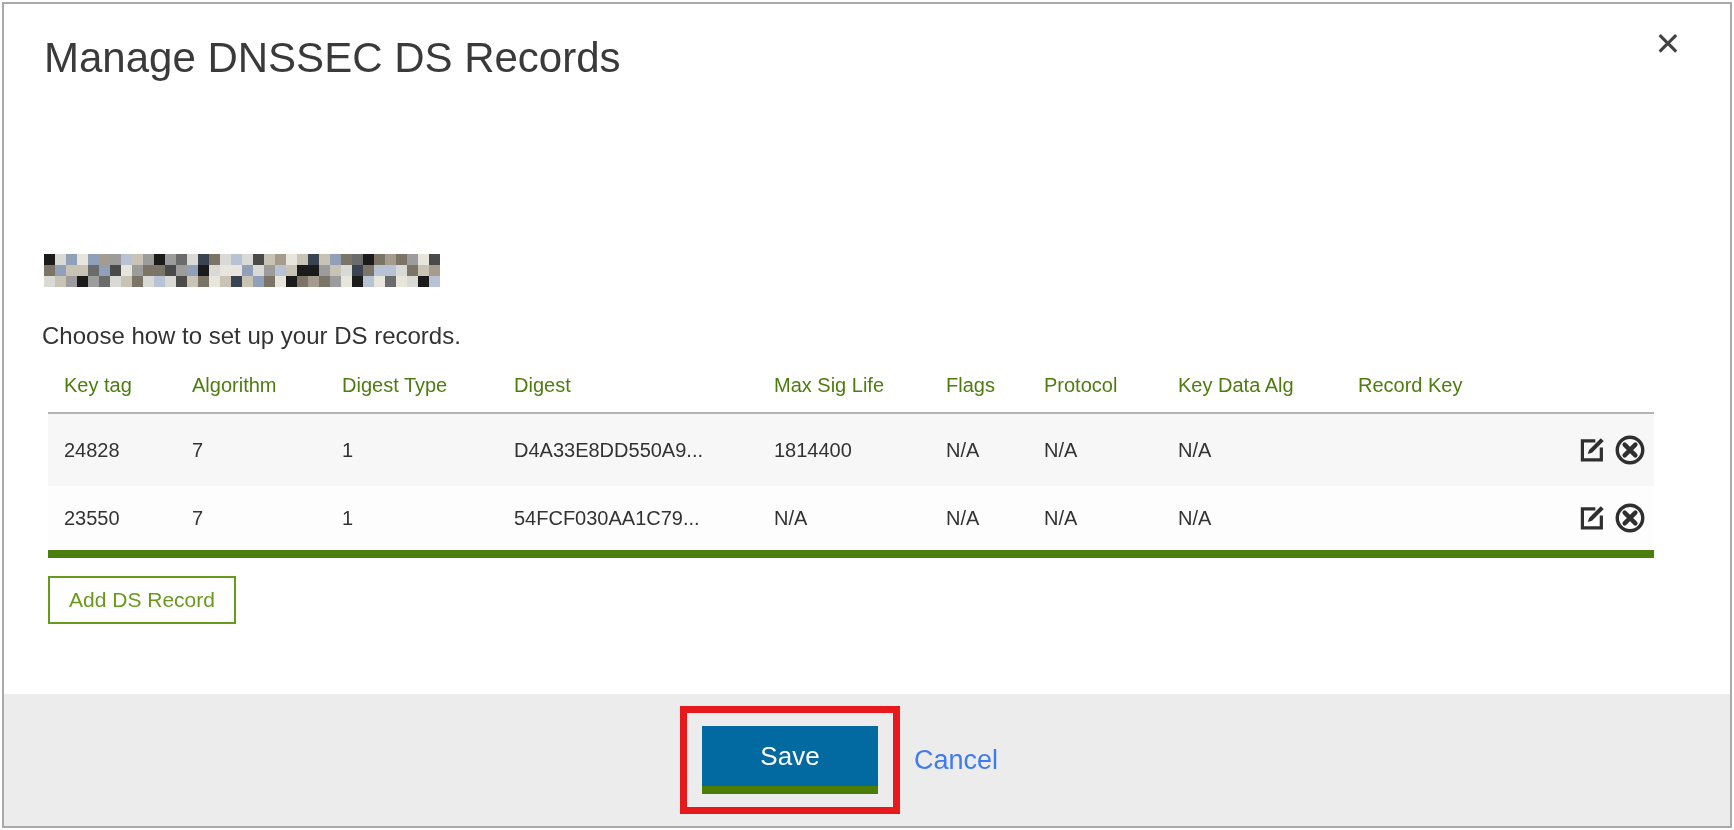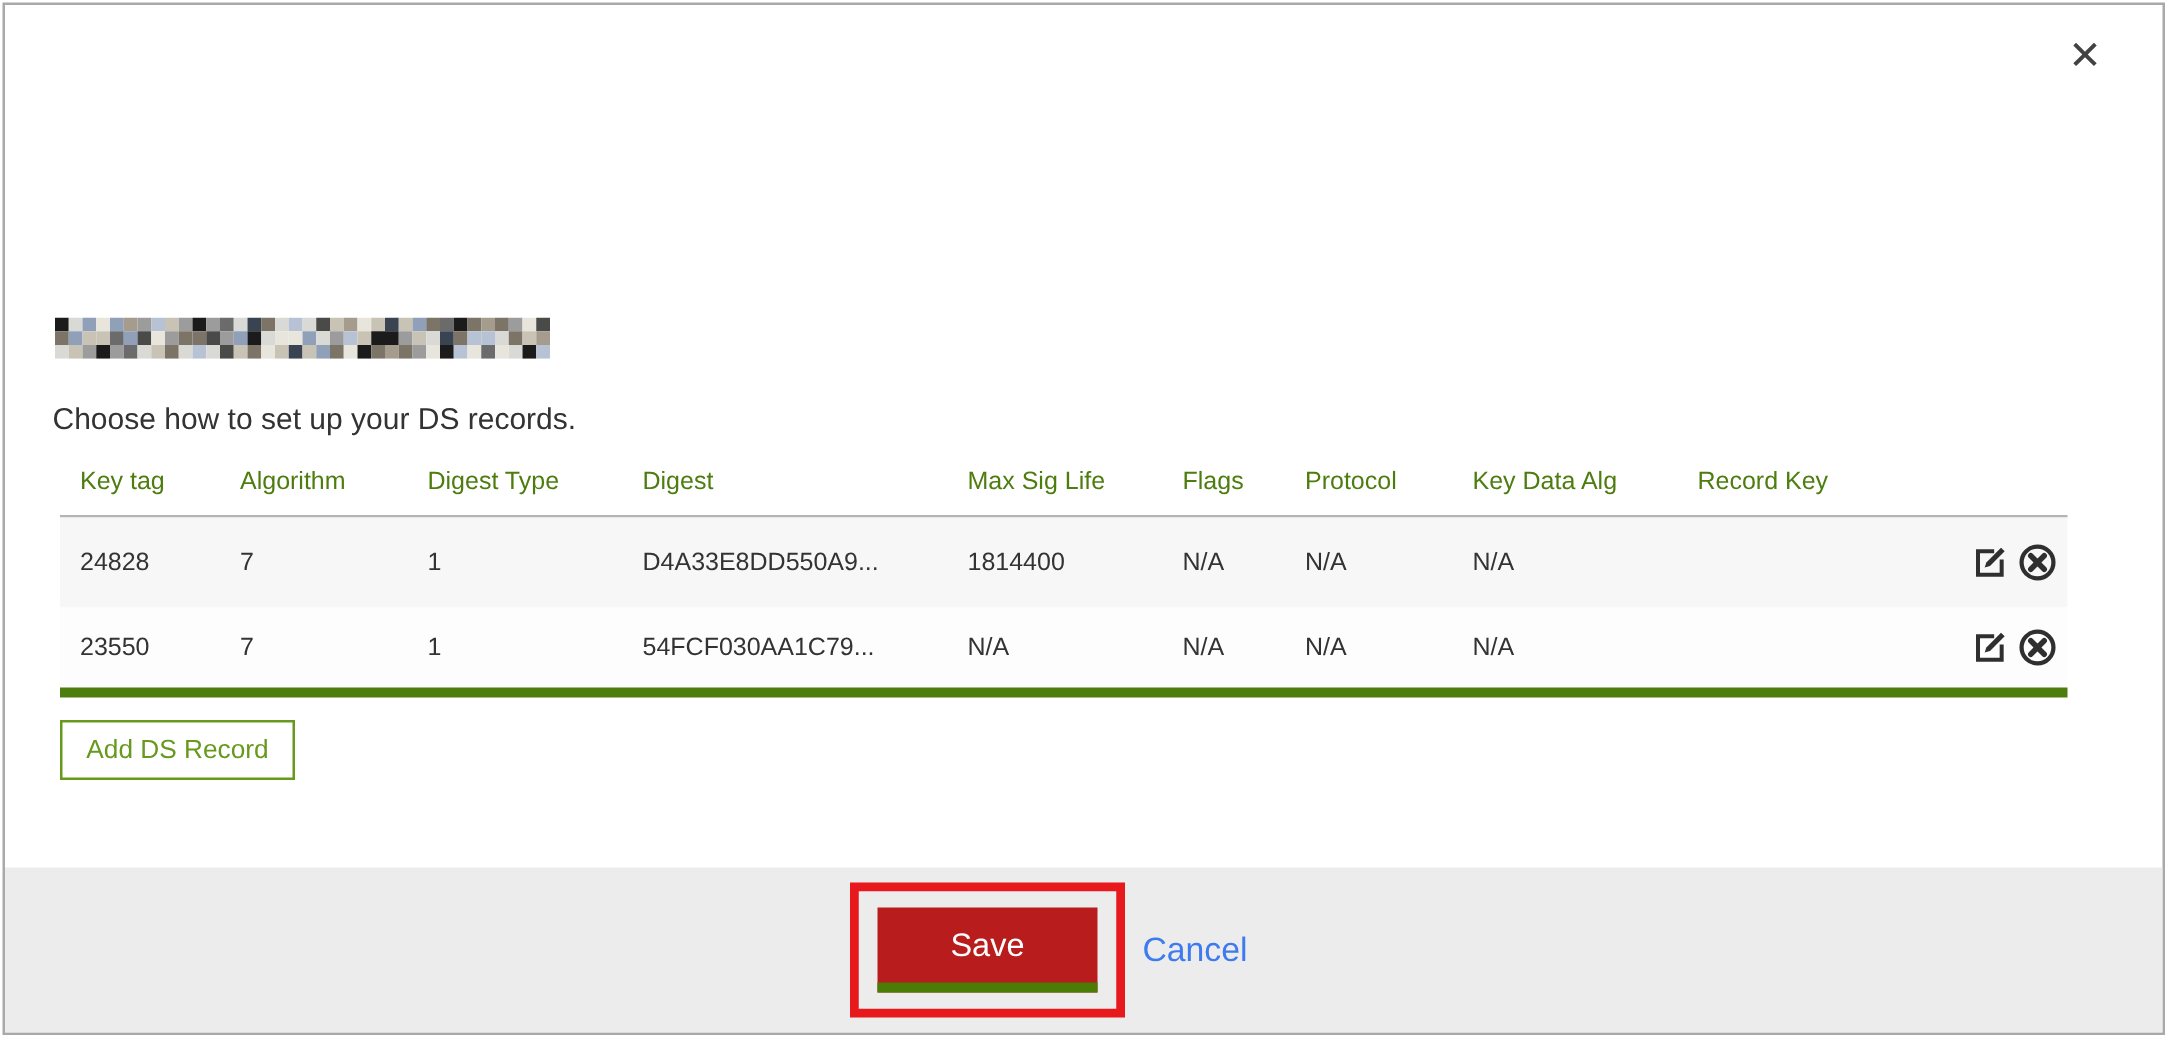--- a/index.html
+++ b/index.html
@@ -49,34 +49,35 @@
     cursor:pointer;
   }
   .footer {
     position:absolute; left:0; bottom:0; width:100%; height:132px;
     background:#ececec; display:flex; align-items:center; justify-content:center;
   }
   .save-highlight {
     border:7px solid #e8191c; padding:13px 15px; margin-left:-56px;
   }
   .save-btn {
-    width:176px; height:68px; background:#b91c1c; border:none;
+    width:176px; height:68px; background:#0369a1; border:none;
     border-bottom:8px solid #4b7c06; color:#ffffff; font-size:26px;
     font-family:"Liberation Sans","DejaVu Sans",sans-serif; cursor:pointer;
   }
   .cancel-link {
     margin-left:14px; font-size:27px; color:#3e7bf0; cursor:pointer; text-decoration:none;
   }
   svg { display:block; }
 </style>
 </head>
 <body>
 
 <div class="modal">
 
+  <div class="modal-title">Manage DNSSEC DS Records</div>
 
   <div class="close-btn">✕</div>
 
   <div class="redacted-domain">
       <span style="background: rgb(27, 27, 27);"></span>
       <span style="background: rgb(217, 217, 214);"></span>
       <span style="background: rgb(143, 160, 184);"></span>
       <span style="background: rgb(232, 229, 221);"></span>
       <span style="background: rgb(143, 160, 184);"></span>
       <span style="background: rgb(165, 156, 142);"></span>

